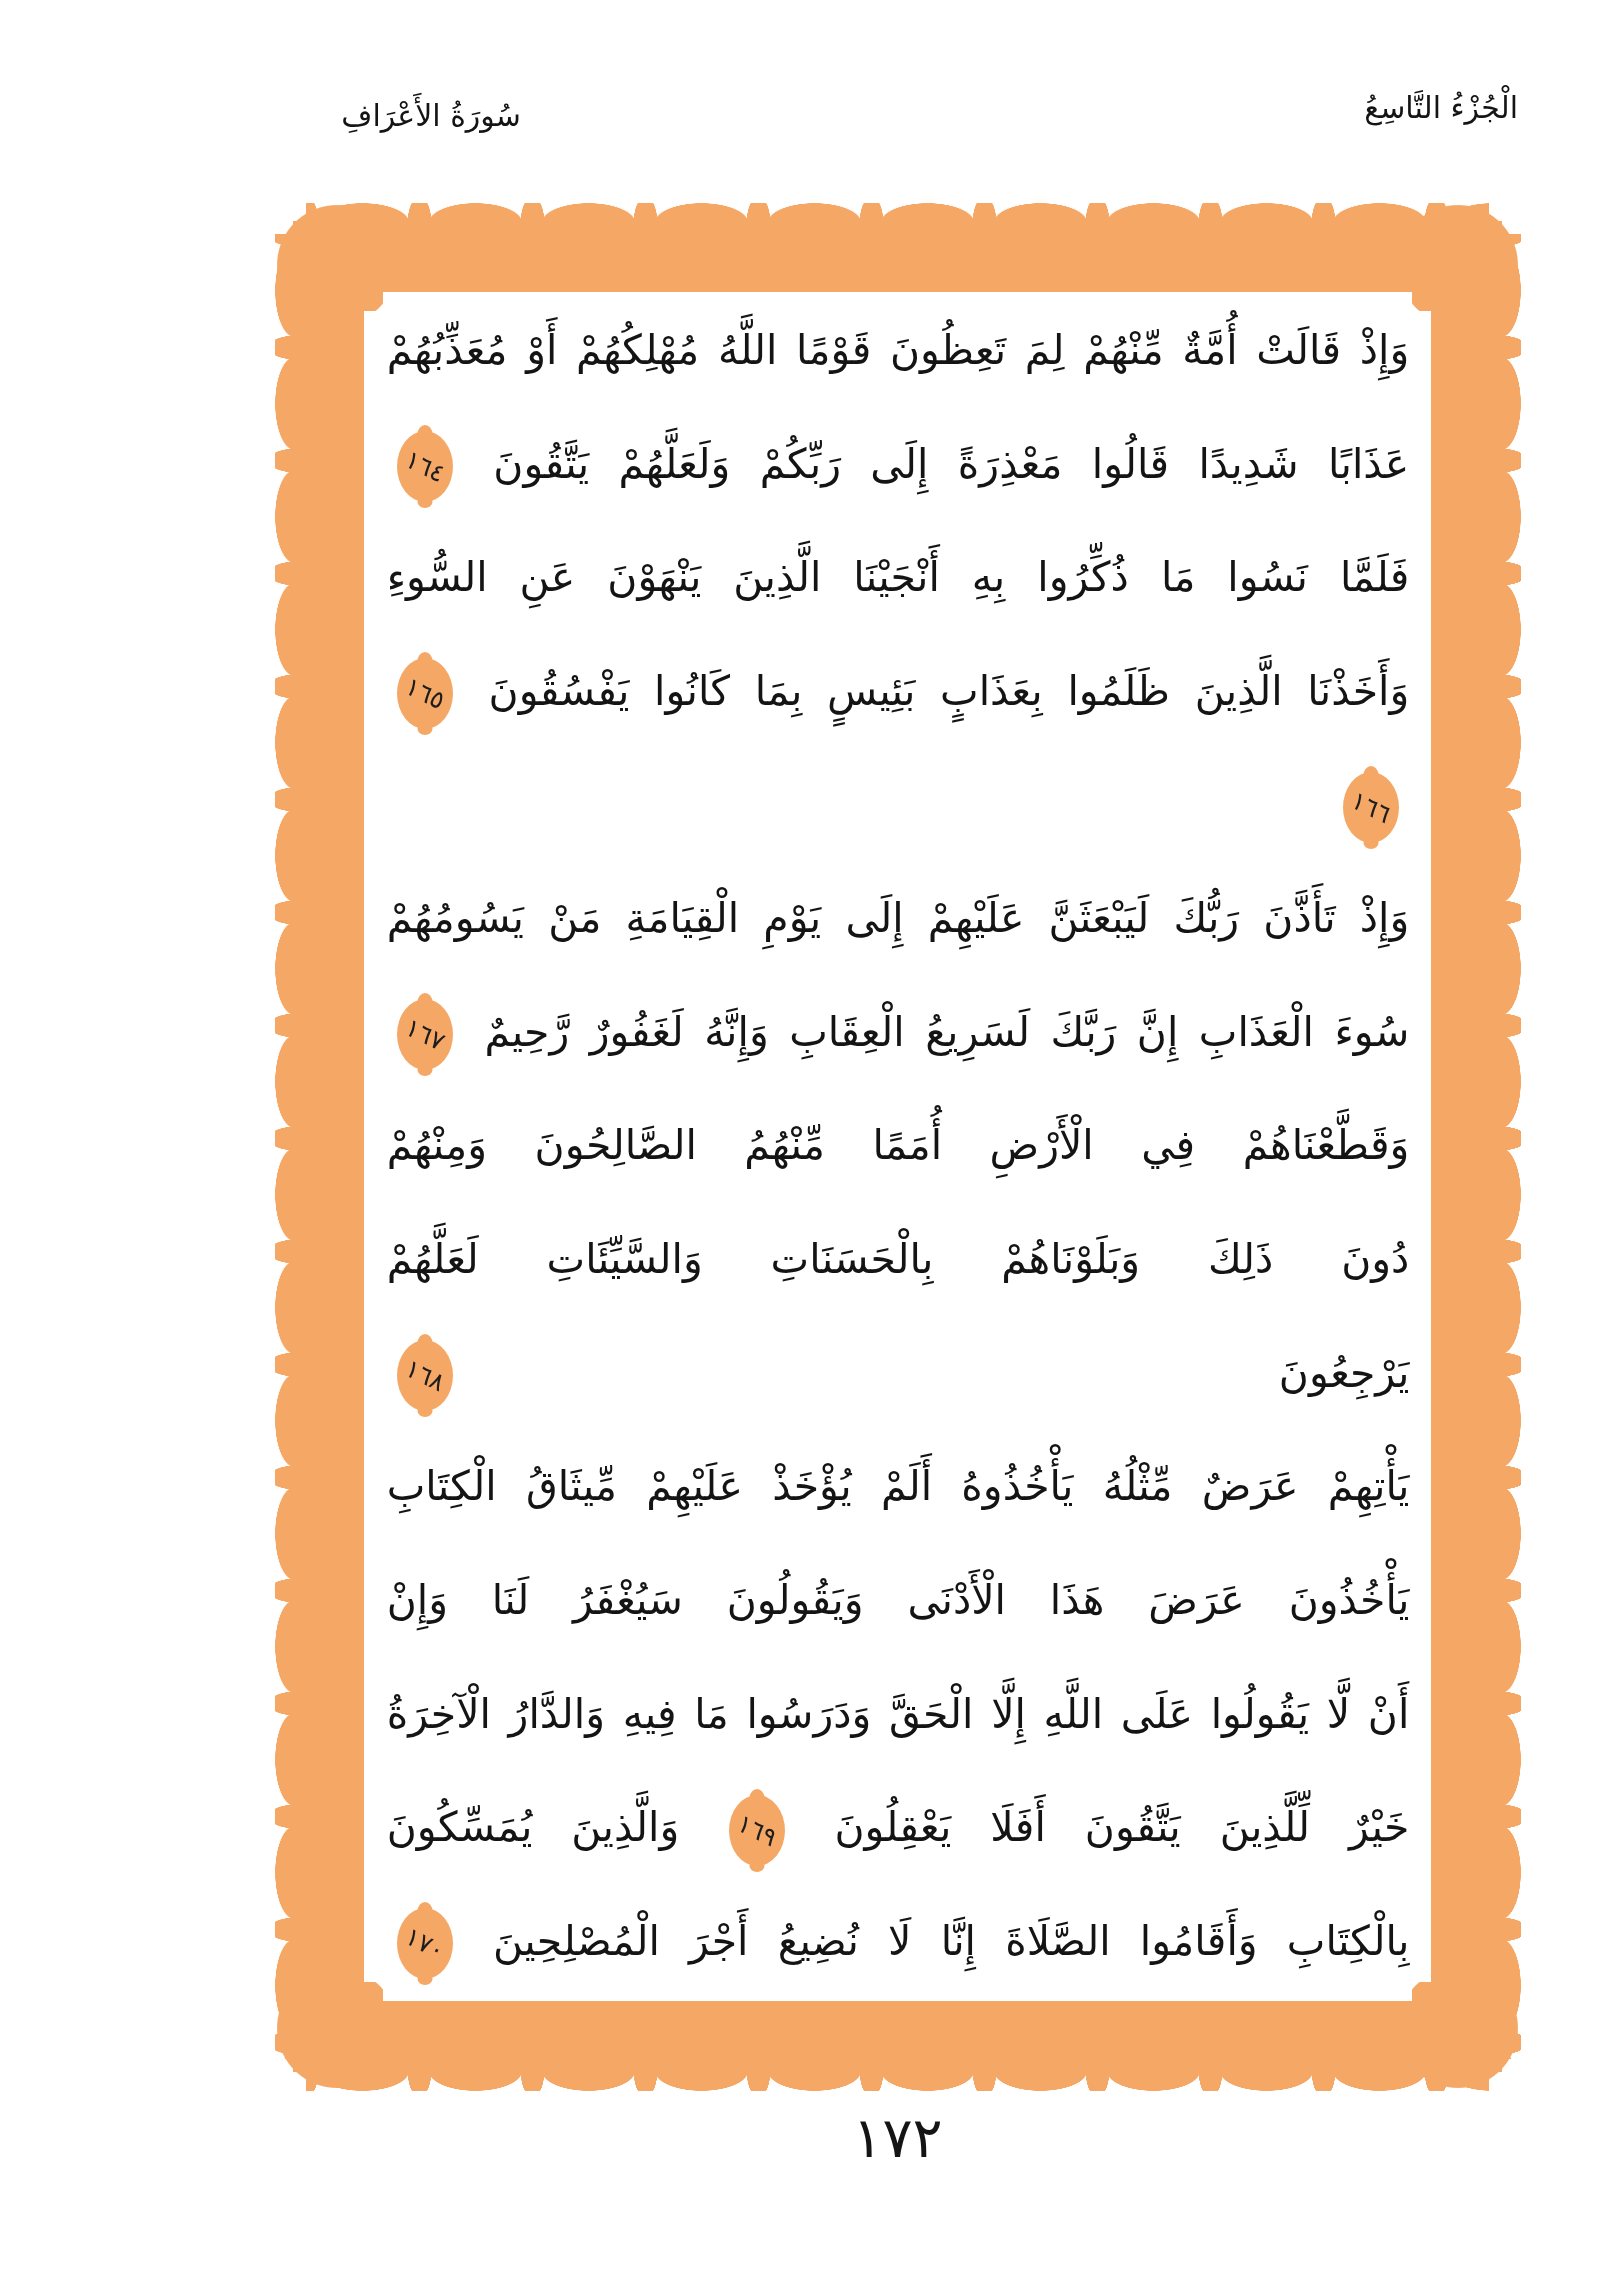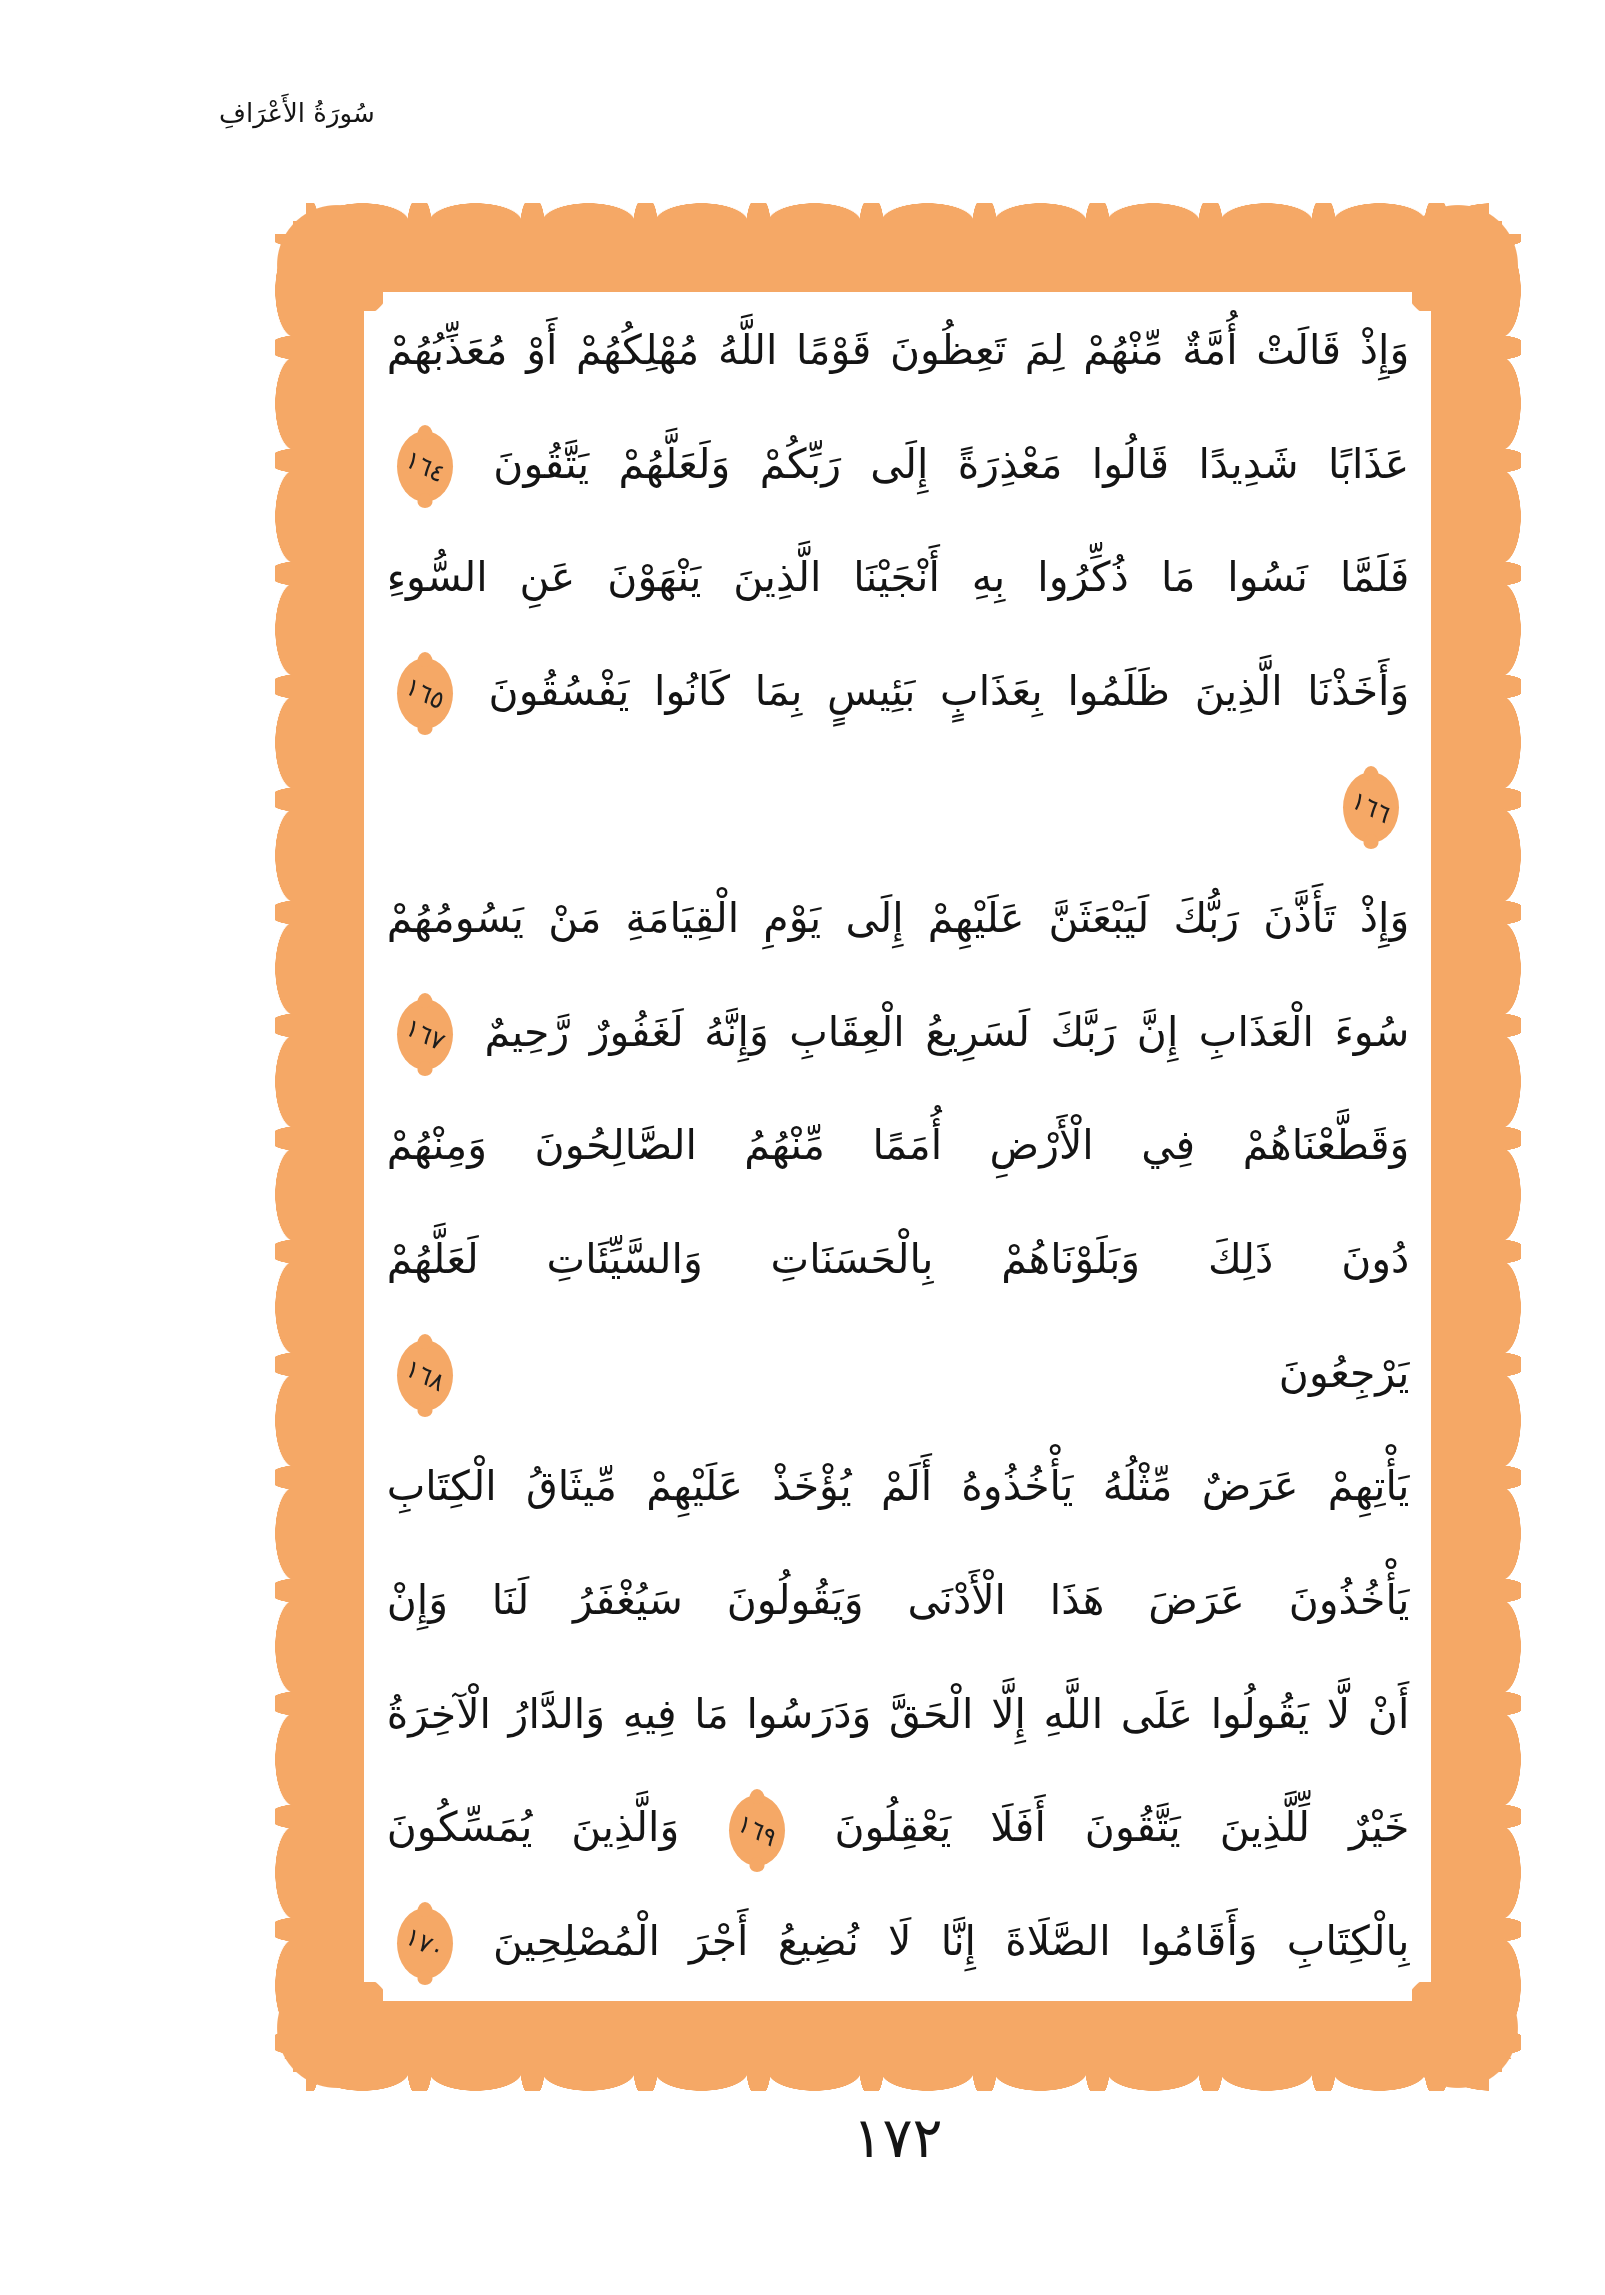--- a/index.html
+++ b/index.html
@@ -12,24 +12,24 @@
     position:relative;
     width:1605px;height:2295px;
     background:var(--paper);
     font-family:"DejaVu Sans",sans-serif;
     color:var(--ink);
     overflow:hidden;
   }
   
   .runhead{
     position:absolute;
-    font-size:26px;
+    font-size:30px;
     line-height:1.25;
     color:var(--ink);
-    text-align:left;
+    text-align:right;
     white-space:nowrap;
   }
   .runhead.surah{left:219px;top:97px;width:302px;}
   .runhead.juz{left:1186px;top:89px;width:332px;}
   
   .frame{
     position:absolute;
     left:276px;top:204px;width:1243px;height:1885px;
   }
   .frame-band{
@@ -133,20 +133,21 @@
     text-align:center;
     font-size:56px;color:var(--ink);
   }
 </style>
 </head>
 <body>
 
 <div class="page">
 
   <div class="runhead surah">سُورَةُ الأَعْرَافِ</div>
+  <div class="runhead juz">الْجُزْءُ التَّاسِعُ</div>
 
   <div class="frame">
     <div class="scallop top"></div>
     <div class="scallop bottom"></div>
     <div class="scallop left"></div>
     <div class="scallop right"></div>
     <div class="corner tl"></div>
     <div class="corner tr"></div>
     <div class="corner bl"></div>
     <div class="corner br"></div>

